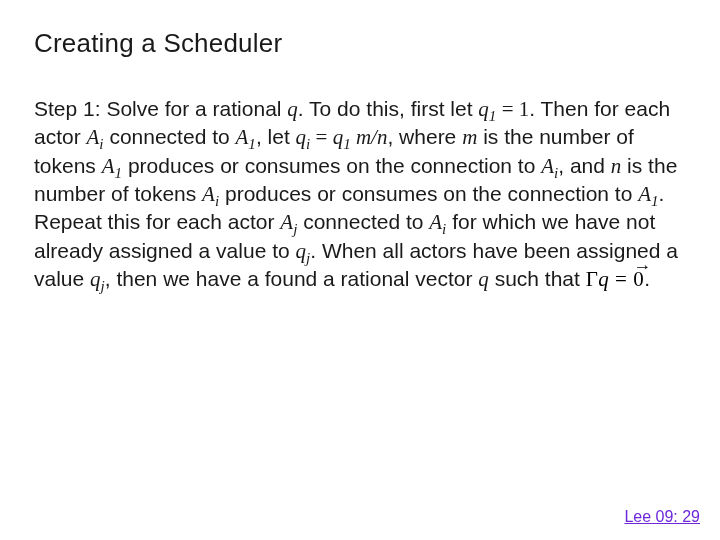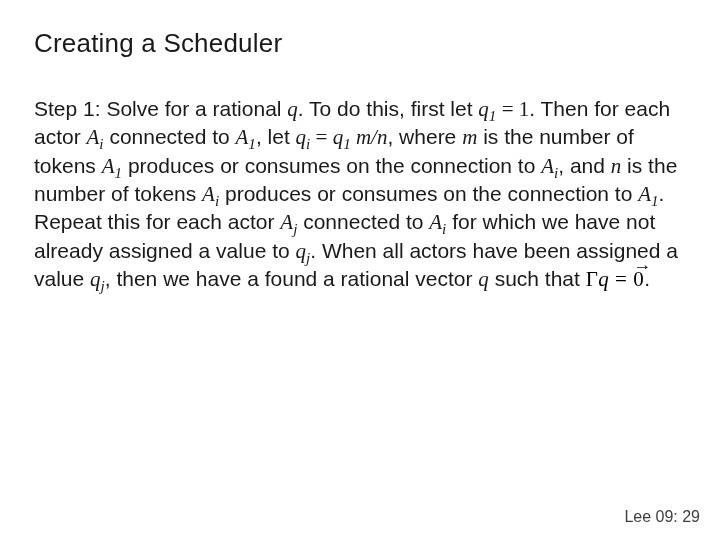--- a/index.html
+++ b/index.html
@@ -72,21 +72,22 @@
     position: absolute;
     top: -0.75em;
     left: 0.02em;
     font-size: 0.85em;
   }
   .footer {
     position: absolute;
     bottom: 14px;
     right: 20px;
     font-size: 16px;
-    color: #404040;
+    color: #6d28d9;
+    text-decoration: underline;
   }
 </style>
 </head>
 <body>
 
 <div class="slide">
 
   <h1 class="title">Creating a Scheduler</h1>
 
 

